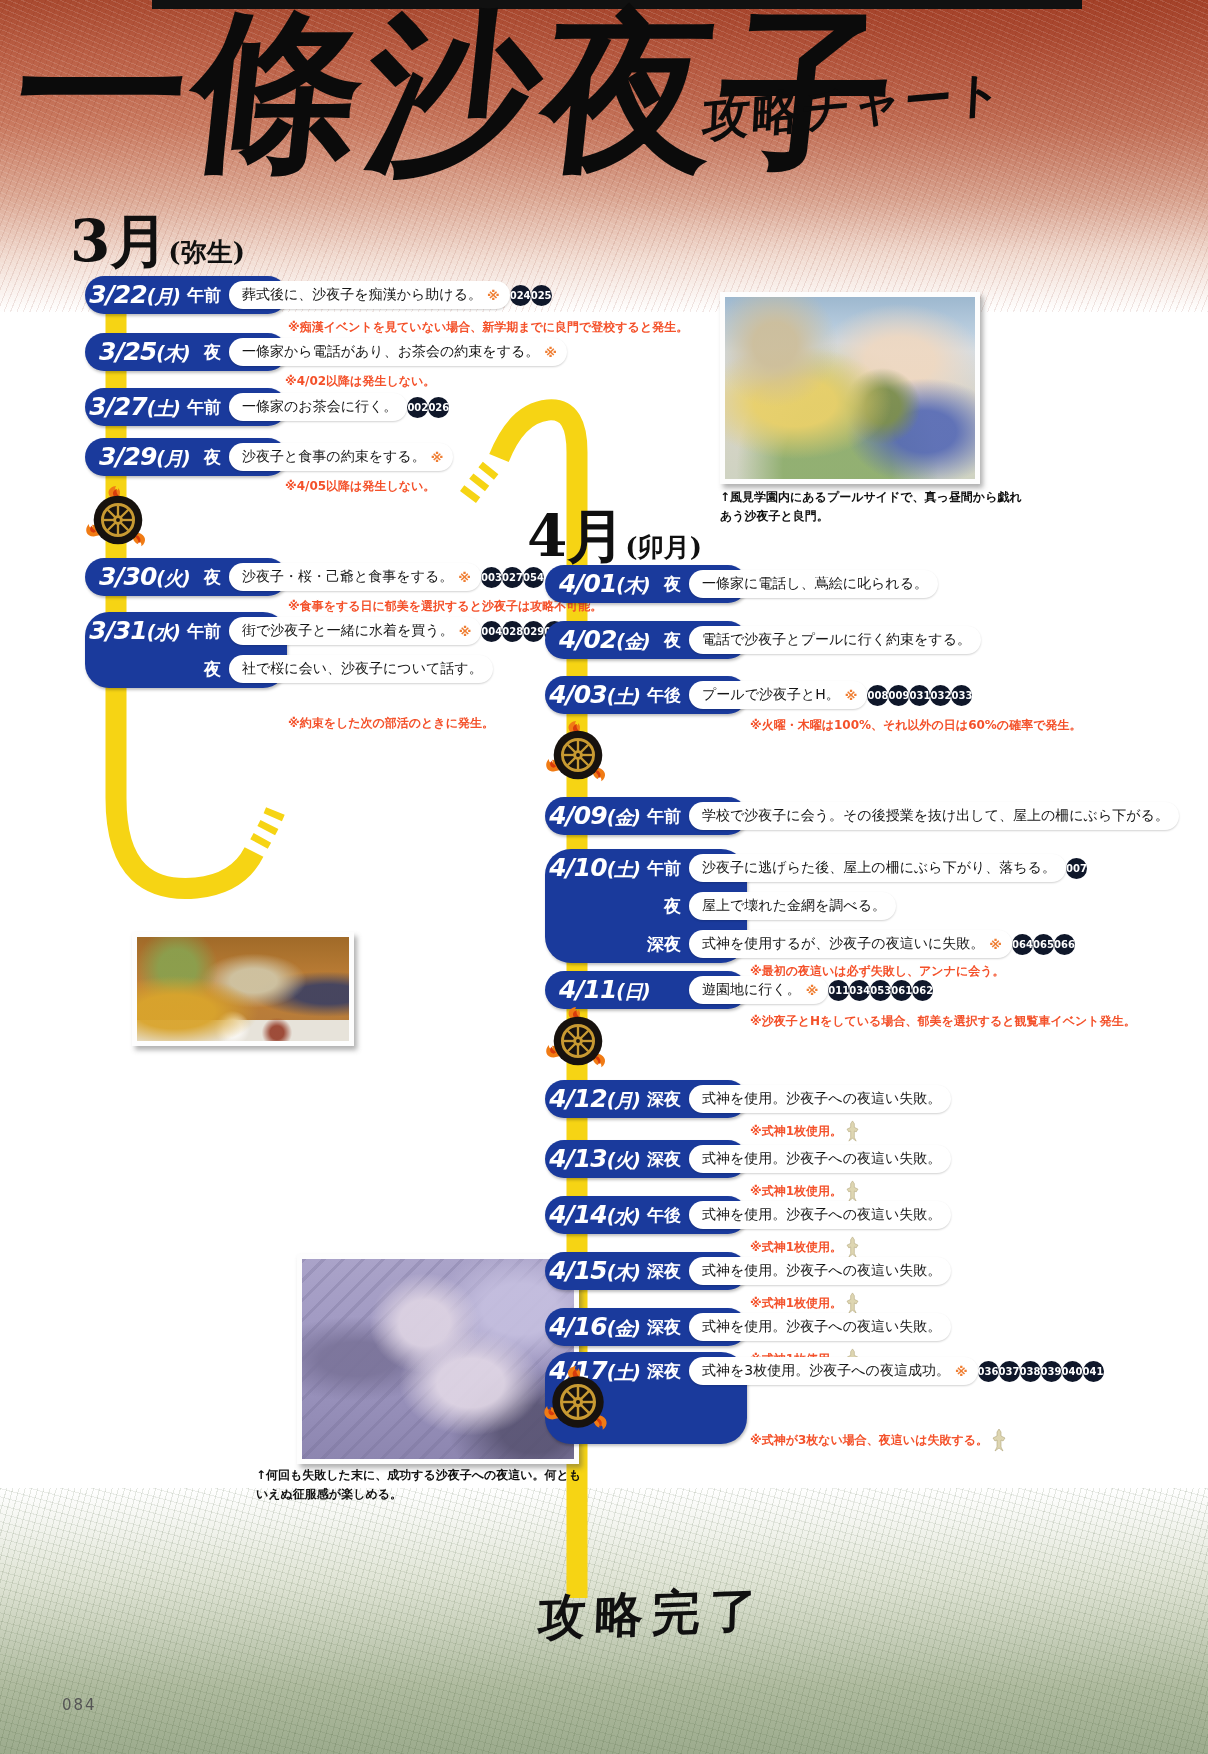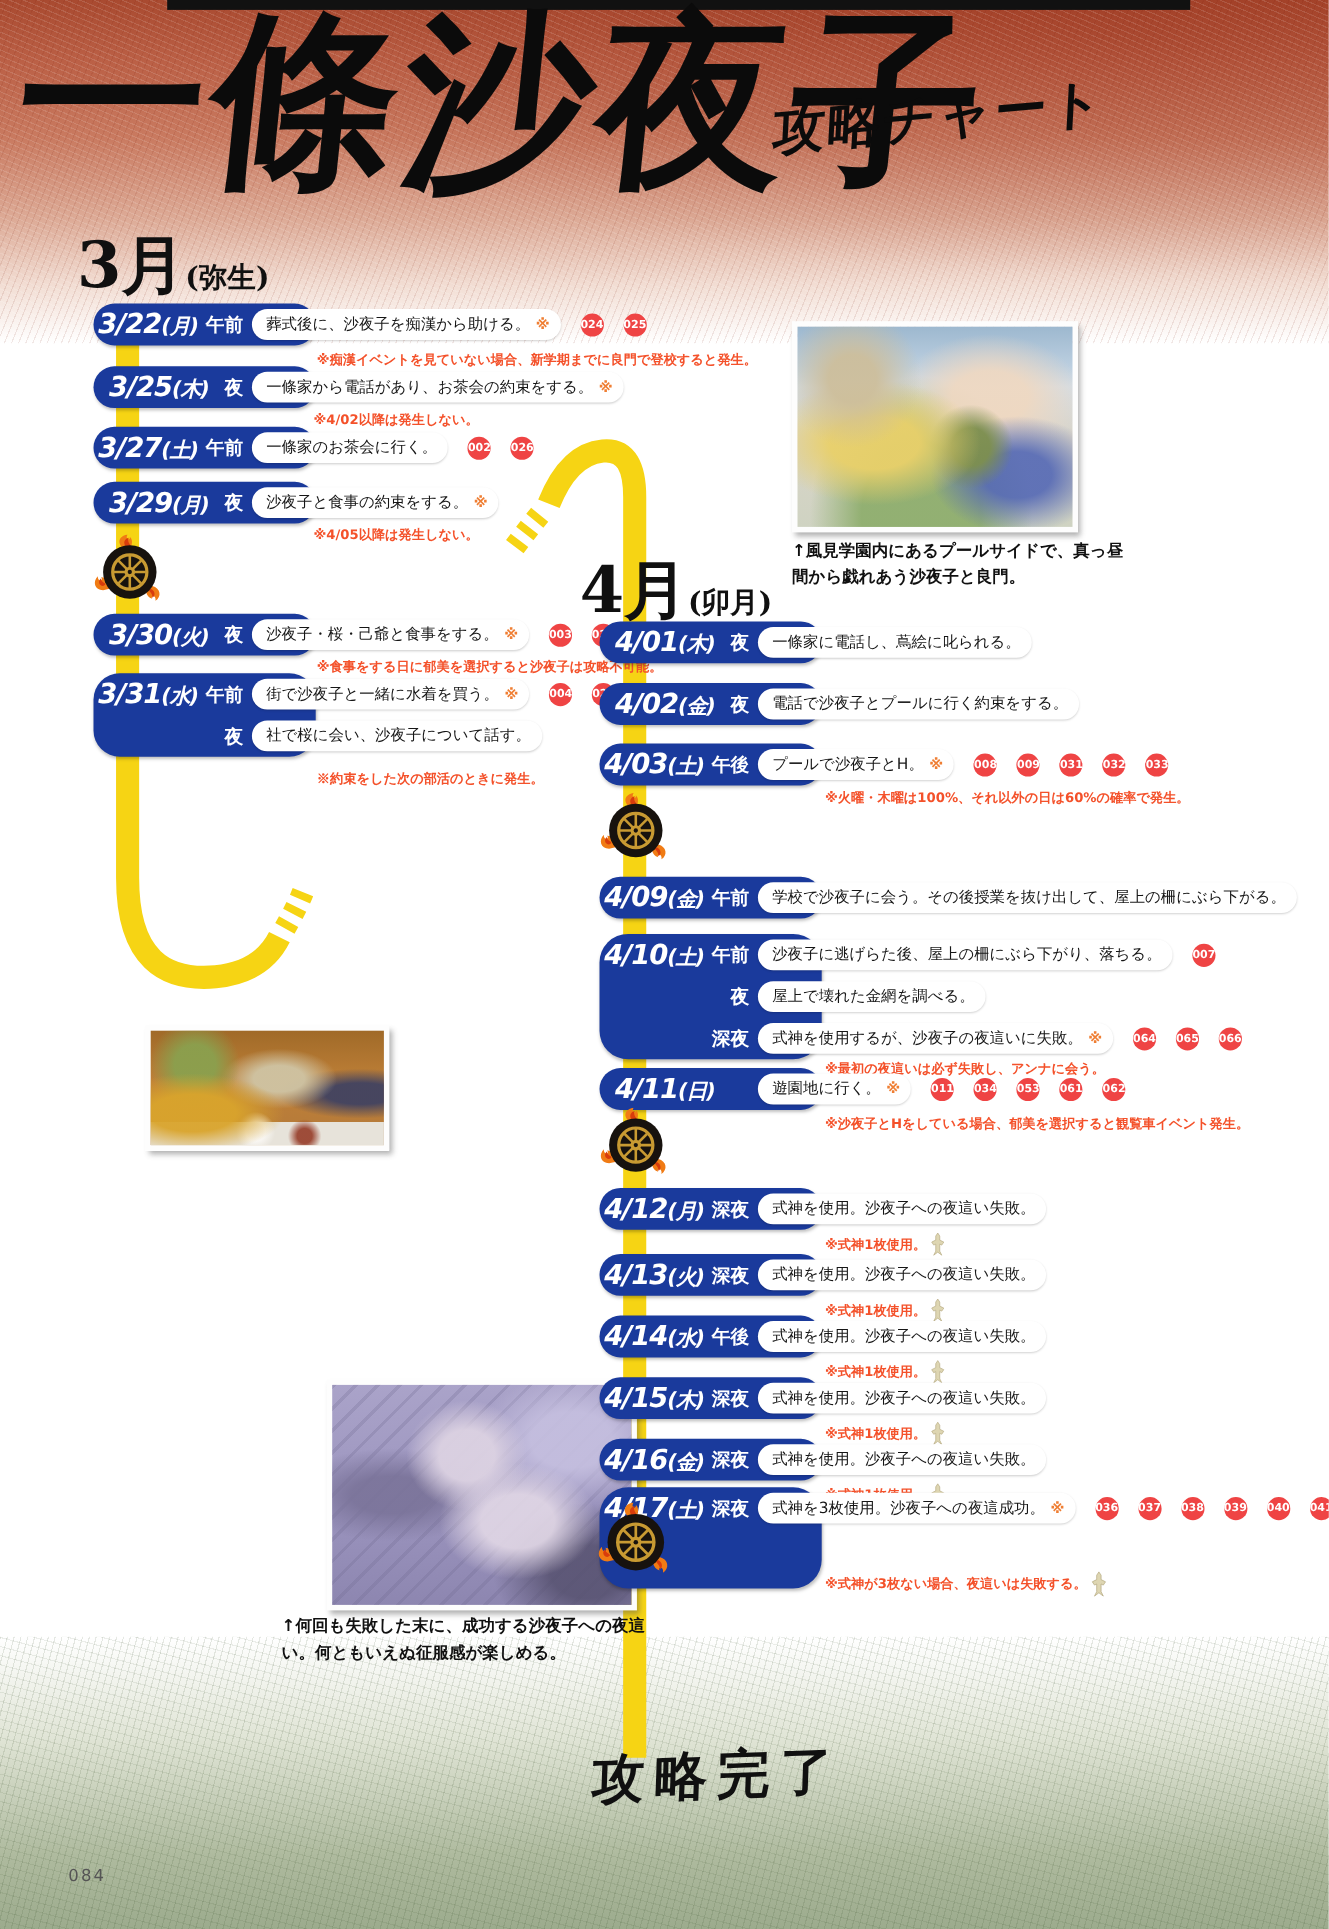--- a/index.html
+++ b/index.html
@@ -38,28 +38,28 @@
   .gut{width:144px;display:flex;align-items:center;justify-content:flex-end;gap:7px;
        padding:0 8px 0 14px;box-sizing:border-box;flex:none;}
   .date{color:#fff;font-weight:bold;font-style:italic;font-size:25px;white-space:nowrap;
         margin-right:auto;letter-spacing:-1px;}
   .date .wd{font-size:19px;}
   .time{color:#fff;font-weight:bold;font-size:17px;white-space:nowrap;}
   .cap{background:#fff;border-radius:16px;height:28px;display:flex;align-items:center;
        padding:0 10px 0 13px;white-space:nowrap;box-shadow:0 1px 2px rgba(0,0,0,0.18);flex:none;}
   .etext{font-size:14px;color:#161616;}
   .ast{color:#ef7e33;font-size:13px;font-weight:bold;margin-left:5px;}
-  .badge{width:21px;height:21px;border-radius:50%;background:#ef4444;color:#fff;font-size:10px;
-         font-weight:bold;display:flex;align-items:center;justify-content:center;margin-left:18px;flex:none;
+  .badge{width:21px;height:21px;border-radius:50%;background:#0f172a;color:#fff;font-size:10px;
+         font-weight:bold;display:flex;align-items:center;justify-content:center;margin-left:0;flex:none;
          letter-spacing:0;}
   .note{position:absolute;color:#f4512a;font-size:12px;font-weight:bold;white-space:nowrap;
         display:flex;align-items:center;gap:4px;text-align:center;}
   
   .photo{position:absolute;border:5px solid #fdfdfd;box-shadow:3px 4px 5px rgba(80,80,80,0.45);}
-  .caption{position:absolute;font-size:15px;font-weight:bold;color:#101010;line-height:1.6;}
+  .caption{position:absolute;font-size:12px;font-weight:bold;color:#101010;line-height:1.6;}
   .ph-pool{width:250px;height:182px;background:
       radial-gradient(circle at 20% 26%, rgba(205,190,155,0.95) 0 9%, rgba(0,0,0,0) 26%),
       radial-gradient(ellipse at 28% 58%, rgba(233,208,106,0.95) 0 16%, rgba(0,0,0,0) 38%),
       radial-gradient(circle at 63% 60%, rgba(125,143,78,0.95) 0 9%, rgba(0,0,0,0) 20%),
       radial-gradient(ellipse at 80% 74%, rgba(84,104,181,0.9) 0 11%, rgba(0,0,0,0) 28%),
       radial-gradient(ellipse at 70% 35%, rgba(240,216,192,0.9) 0 14%, rgba(0,0,0,0) 34%),
       radial-gradient(ellipse at 45% 95%, rgba(143,174,110,0.95) 0 28%, rgba(0,0,0,0) 52%),
       linear-gradient(180deg,#9db8cf 0%,#bccfe0 20%,#d3dde6 30%,#d9d4c8 55%,#cfd3c2 100%);}
   .ph-dinner{width:212px;height:104px;background:
       radial-gradient(ellipse at 18% 72%, rgba(217,164,44,0.95) 0 16%, rgba(0,0,0,0) 34%),
@@ -216,21 +216,21 @@
   </div>
   <div class="row">
     <div class="gut">
         <span class="time">夜</span>
       </div>
     <div class="cap">
         <span class="etext">社で桜に会い、沙夜子について話す。</span>
       </div>
   </div>
 </div>
-<div class="note" style="left:288px;top:700px;font-family:Liberation Serif, serif;">※約束をした次の部活のときに発生。</div>
+<div class="note" style="left:288px;top:715px;">※約束をした次の部活のときに発生。</div>
 
 <div class="entry" style="left:545px;top:565px;">
   <div class="pillbg" style="width:202px;height:38px;"></div>
   <div class="row">
     <div class="gut">
         <span class="date"><span>4/01</span><span class="wd">(木)</span></span>
         <span class="time">夜</span>
       </div>
     <div class="cap">
         <span class="etext">一條家に電話し、蔦絵に叱られる。</span>

